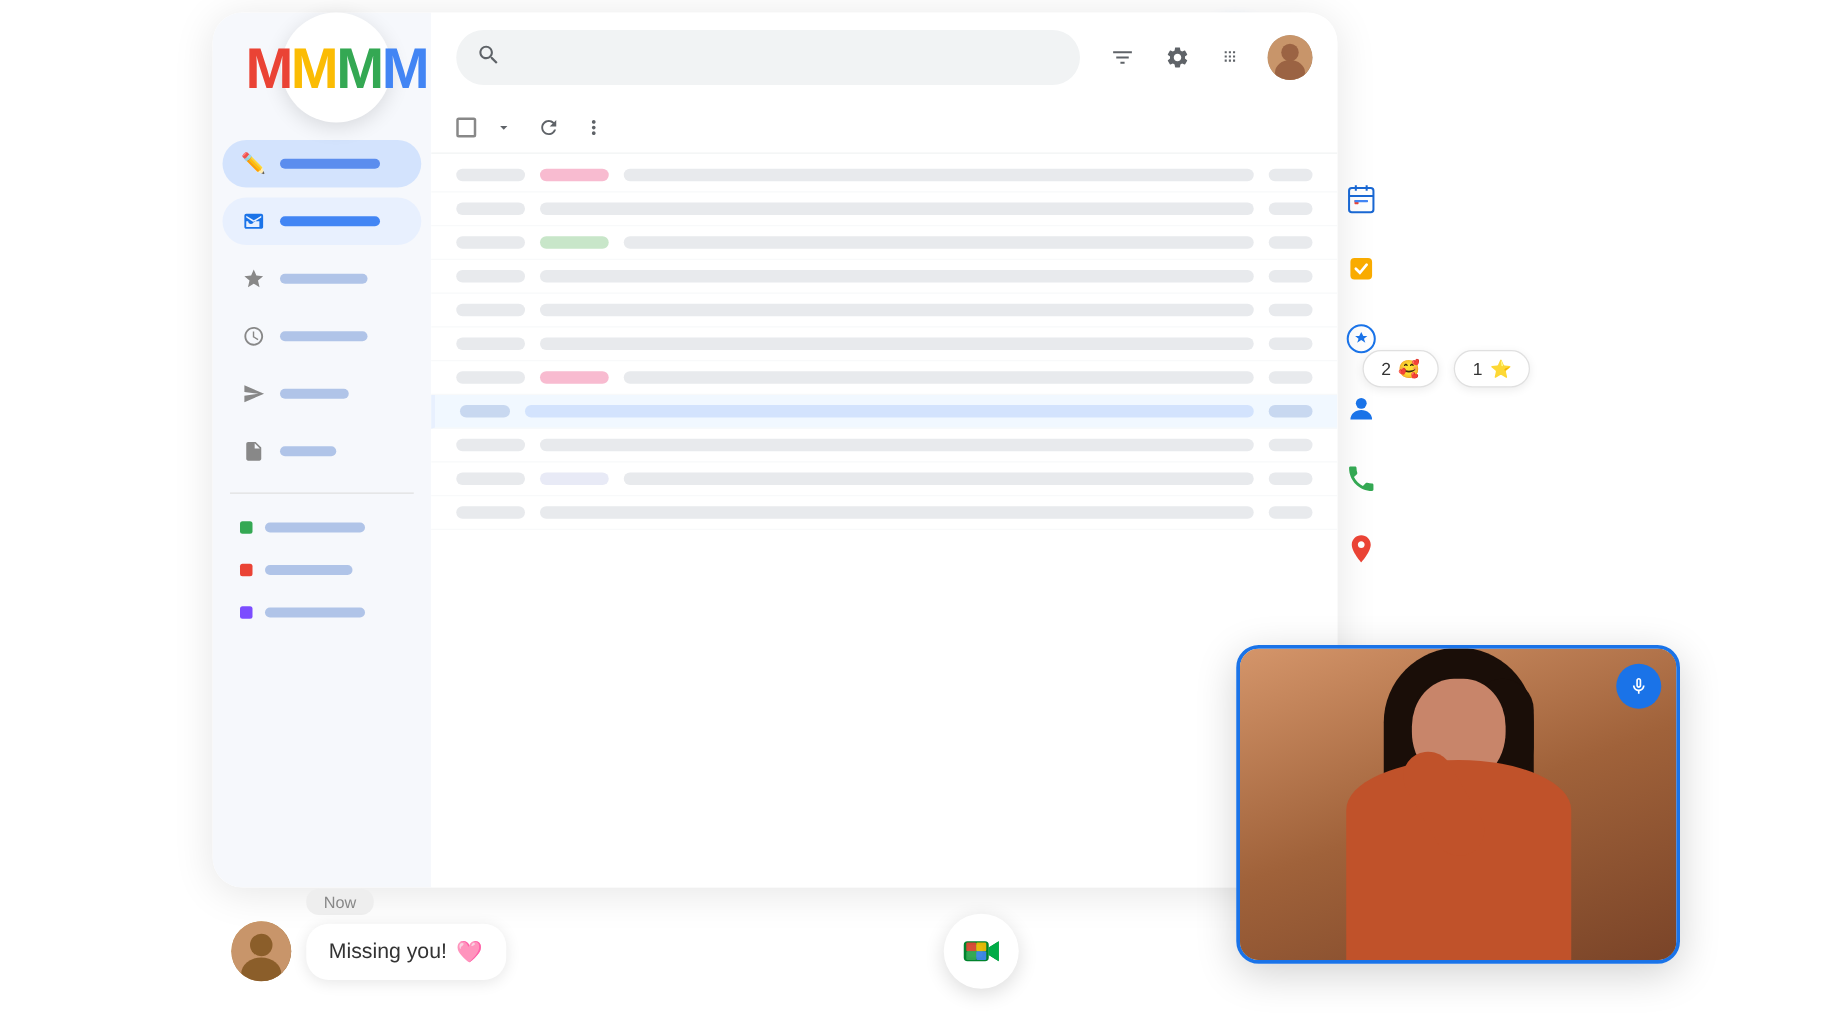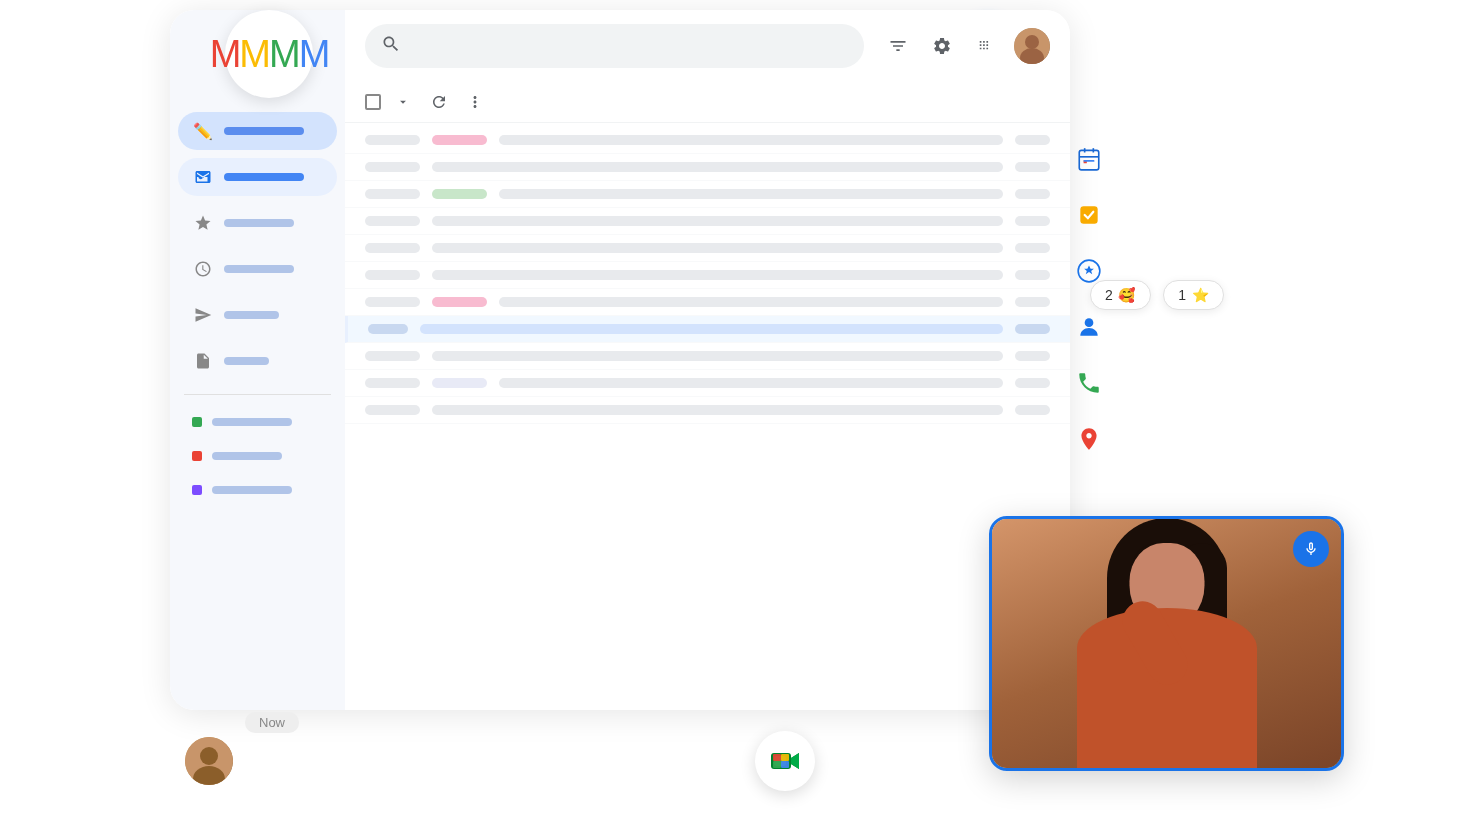--- a/index.html
+++ b/index.html
@@ -35,22 +35,22 @@
       background: #fff;
       border-radius: 50%;
       box-shadow: 0 4px 16px rgba(0,0,0,0.12);
       display: flex;
       align-items: center;
       justify-content: center;
       z-index: 10;
     }
 
     .gmail-m {
-      font-size: 38px;
-      font-weight: 400;
+      font-size: 46px;
+      font-weight: 700;
       letter-spacing: -2px;
     }
     .gmail-m span:nth-child(1) { color: #EA4335; }
     .gmail-m span:nth-child(2) { color: #FBBC04; }
     .gmail-m span:nth-child(3) { color: #34A853; }
     .gmail-m span:nth-child(4) { color: #4285F4; }
 
     
     .sidebar {
       position: absolute;
@@ -687,20 +687,24 @@
     <span style="font-size:13px; color:#888; background:#eeeeee; padding:3px 14px; border-radius:10px;">Now</span>
   </div>
   <div class="chat-row">
     <div class="chat-avatar">
       <svg width="48" height="48" viewBox="0 0 48 48">
         <circle cx="24" cy="24" r="24" fill="#c8956a"></circle>
         <circle cx="24" cy="19" r="9" fill="#8B5E2A"></circle>
         <ellipse cx="24" cy="42" rx="16" ry="13" fill="#8B5E2A"></ellipse>
       </svg>
     </div>
+    <div class="chat-bubble">
+      <span>Missing you!</span>
+      <span>🩷</span>
+    </div>
   </div>
 </div>
 
 <div class="meet-button" style="position:absolute; bottom:30px; left:755px;">
   <svg width="32" height="32" viewBox="0 0 32 32">
 
     <rect x="2" y="8" width="20" height="16" rx="3" fill="#00832d"></rect>
     <polygon points="22,13 30,8 30,24 22,19" fill="#00832d"></polygon>
     <rect x="5" y="11" width="12" height="10" rx="2" fill="#34a853"></rect>
 

